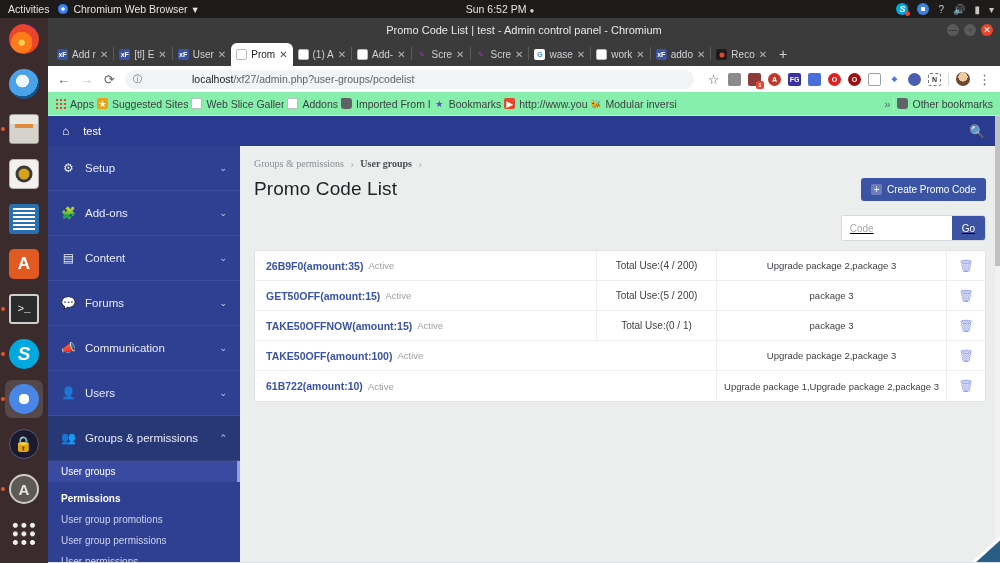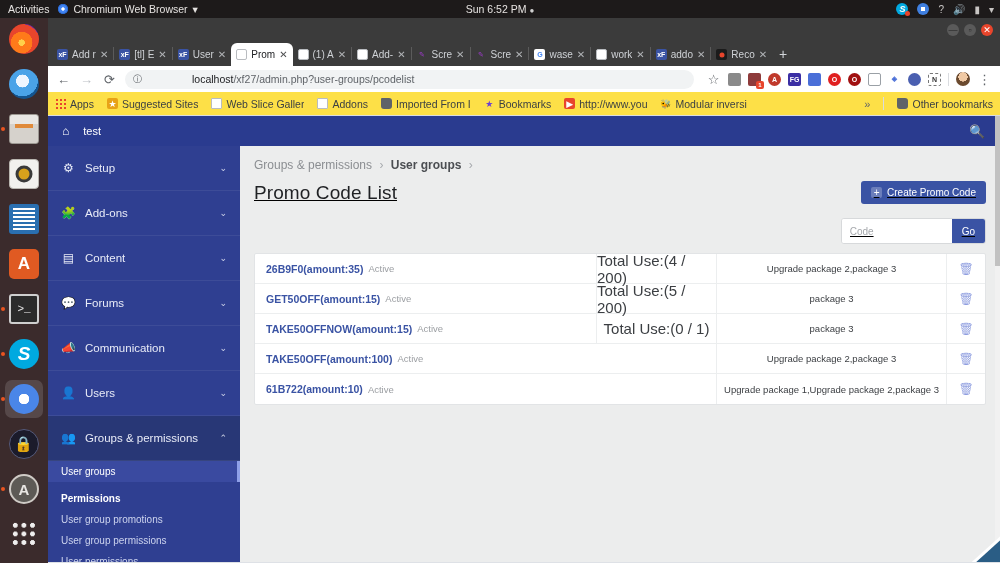--- a/index.html
+++ b/index.html
@@ -137,22 +137,22 @@
   .omnibox .info { font-size: 9px; color: #5f6368; }
   .tb-right { display: flex; align-items: center; gap: 7px; }
   .ext { width: 13px; height: 13px; border-radius: 2px; font-size: 7px; color: #fff;
          display: flex; align-items: center; justify-content: center; position: relative; font-weight: bold; }
   .ext-badge::after { content:"1"; position:absolute; right:-3px; bottom:-3px; width:8px; height:8px;
     background:#e8452c; color:#fff; font-size:6px; border-radius:2px; line-height:8px; text-align:center; }
   .avatar { width: 14px; height: 14px; border-radius: 50%;
             background: radial-gradient(circle at 50% 35%, #f0c9a4 0 40%, #6b4a2f 41% 100%); }
 
   
-  .bmbar { height: 24px; background: #fde047; border-bottom: 1px solid #dadce0;
-           display: flex; align-items: center; padding: 0 7px; gap: 13px;
+  .bmbar { height: 24px; background: #86efac; border-bottom: 1px solid #dadce0;
+           display: flex; align-items: center; padding: 0 7px; gap: 3px;
            font-size: 10.5px; color: #3c4043; position: relative; }
   .bm { display: flex; align-items: center; gap: 4px; white-space: nowrap; max-width: 96px; overflow: hidden; }
   .bm .bmi { width: 11px; height: 11px; flex: 0 0 11px; display:flex; align-items:center; justify-content:center; font-size:9px; }
   .bmi-apps { background-image: radial-gradient(#e8452c 40%, transparent 42%); background-size: 4px 4px; }
   .bmi-sug { background: #e8a317; border-radius: 2px; color: #fff; font-size: 8px; }
   .bmi-doc { background: #fff; border: 1px solid #b9bcc0; border-radius: 1px; }
   .bmi-folder { background: #5f6368; border-radius: 1px 3px 3px 3px; }
   .bmi-star { color: #6b3fd4; font-size: 11px; }
   .bmi-yt { background: #e8452c; border-radius: 2px; color: #fff; font-size: 7px; }
   .bmi-bee { font-size: 10px; }
@@ -171,24 +171,24 @@
   .snav { height: 45px; display: flex; align-items: center; padding: 0 13px; gap: 9px;
           font-size: 11.5px; border-bottom: 1px solid rgba(255,255,255,.07); }
   .snav .sic { width: 15px; text-align: center; font-size: 12px; }
   .snav .schev { margin-left: auto; font-size: 9px; opacity: .85; }
   .snav.open { background: #283776; }
   .ssub { font-size: 10px; padding: 5px 13px; color: #ccd3ee; }
   .ssub.sel { background: #3a4aa0; border-right: 3px solid #8fa0e8; color: #fff; }
   .ssub.head { font-weight: bold; color: #fff; padding-top: 11px; font-size: 10px; }
 
   .content { flex: 1; background: #eceded; padding: 12px 14px 0 14px; position: relative; overflow: hidden; }
-  .crumb { font-size: 12px; color: #8b8e92; margin-bottom: 9px; }
+  .crumb { font-size: 10px; color: #8b8e92; margin-bottom: 9px; font-family: Liberation Serif, serif; }
   .crumb b { color: #4b4e52; }
   .crumb .sep { margin: 0 4px; color: #a8abaf; }
-  .title-row { display: flex; align-items: center; justify-content: space-between; text-decoration: underline; }
+  .title-row { display: flex; align-items: flex-start; justify-content: space-between; }
   .ptitle { font-size: 19px; color: #1f2124; font-weight: normal; letter-spacing: .1px; }
   .btn-create { background: #3a53a4; color: #fff; font-size: 10px; border: none;
                 border-radius: 3px; padding: 6px 10px; display: flex; align-items: center; gap: 5px; }
   .btn-create .plus { background: rgba(255,255,255,.25); border-radius: 2px;
                       width: 11px; height: 11px; display:flex; align-items:center; justify-content:center; font-size:10px; }
 
   .searchrow { display: flex; justify-content: flex-end; margin-top: 14px; text-decoration: underline; }
   .searchbox { display: flex; background: #fff; border: 1px solid #d7d9db; border-radius: 3px; overflow: hidden; }
   .searchbox input { border: none; outline: none; padding: 0 8px; width: 110px; height: 24px;
                      font-size: 10px; color: #333; font-family: "Liberation Sans", sans-serif; }
@@ -196,21 +196,21 @@
   .btn-go { background: #3a53a4; color: #fff; border: none; font-size: 10px; padding: 0 10px; }
 
   .table { margin-top: 9px; background: #fff; border: 1px solid #e2e4e6; border-radius: 2px; }
   .trow { display: flex; align-items: stretch; height: 30px; border-bottom: 1px solid #eceeef; }
   .trow:last-child { border-bottom: none; }
   .c-code { flex: 1; display: flex; align-items: center; padding-left: 11px; gap: 5px;
             border-right: 1px solid #eceeef; }
   .c-code .code { color: #3a53a4; font-weight: bold; font-size: 10.5px; }
   .c-code .stat { color: #9b9ea2; font-size: 9.5px; }
   .c-use { width: 120px; display: flex; align-items: center; justify-content: center;
-           font-size: 15px; color: #3b3e42; border-right: 1px solid #eceeef; }
+           font-size: 10px; color: #3b3e42; border-right: 1px solid #eceeef; }
   .c-pkg { width: 230px; display: flex; align-items: center; justify-content: center;
            font-size: 9.5px; color: #3b3e42; border-right: 1px solid #eceeef; text-align: center; padding: 0 4px; }
   .c-del { width: 38px; display: flex; align-items: center; justify-content: center;
            color: #8f9ee0; font-size: 12px; }
 
   .pg-scroll { position: absolute; right: 0; top: 0; width: 5px; height: 446px; background: #f1f1f1; }
   .pg-scroll::after { content:""; position:absolute; top:0; left:0; width:5px; height:150px; background:#c1c1c1; }
 
   
   .wm { position: absolute; right: -52px; bottom: 9px; width: 300px; height: 44px;
@@ -287,20 +287,21 @@
         <span class="ico ico-update">A</span>
       </div>
     <div class="dock-item">
         <span class="ico ico-apps"></span>
       </div>
   </div>
 
   <div class="win">
 
     <div class="titlebar">
+      <span>Promo Code List | test - Admin control panel - Chromium</span>
       <div class="win-btns">
         <span class="wb">—</span>
         <span class="wb">▫</span>
         <span class="wb close">✕</span>
       </div>
     </div>
 
     <div class="tabstrip">
       <div class="tab">
           <span class="fav fav-xf">xF</span>

